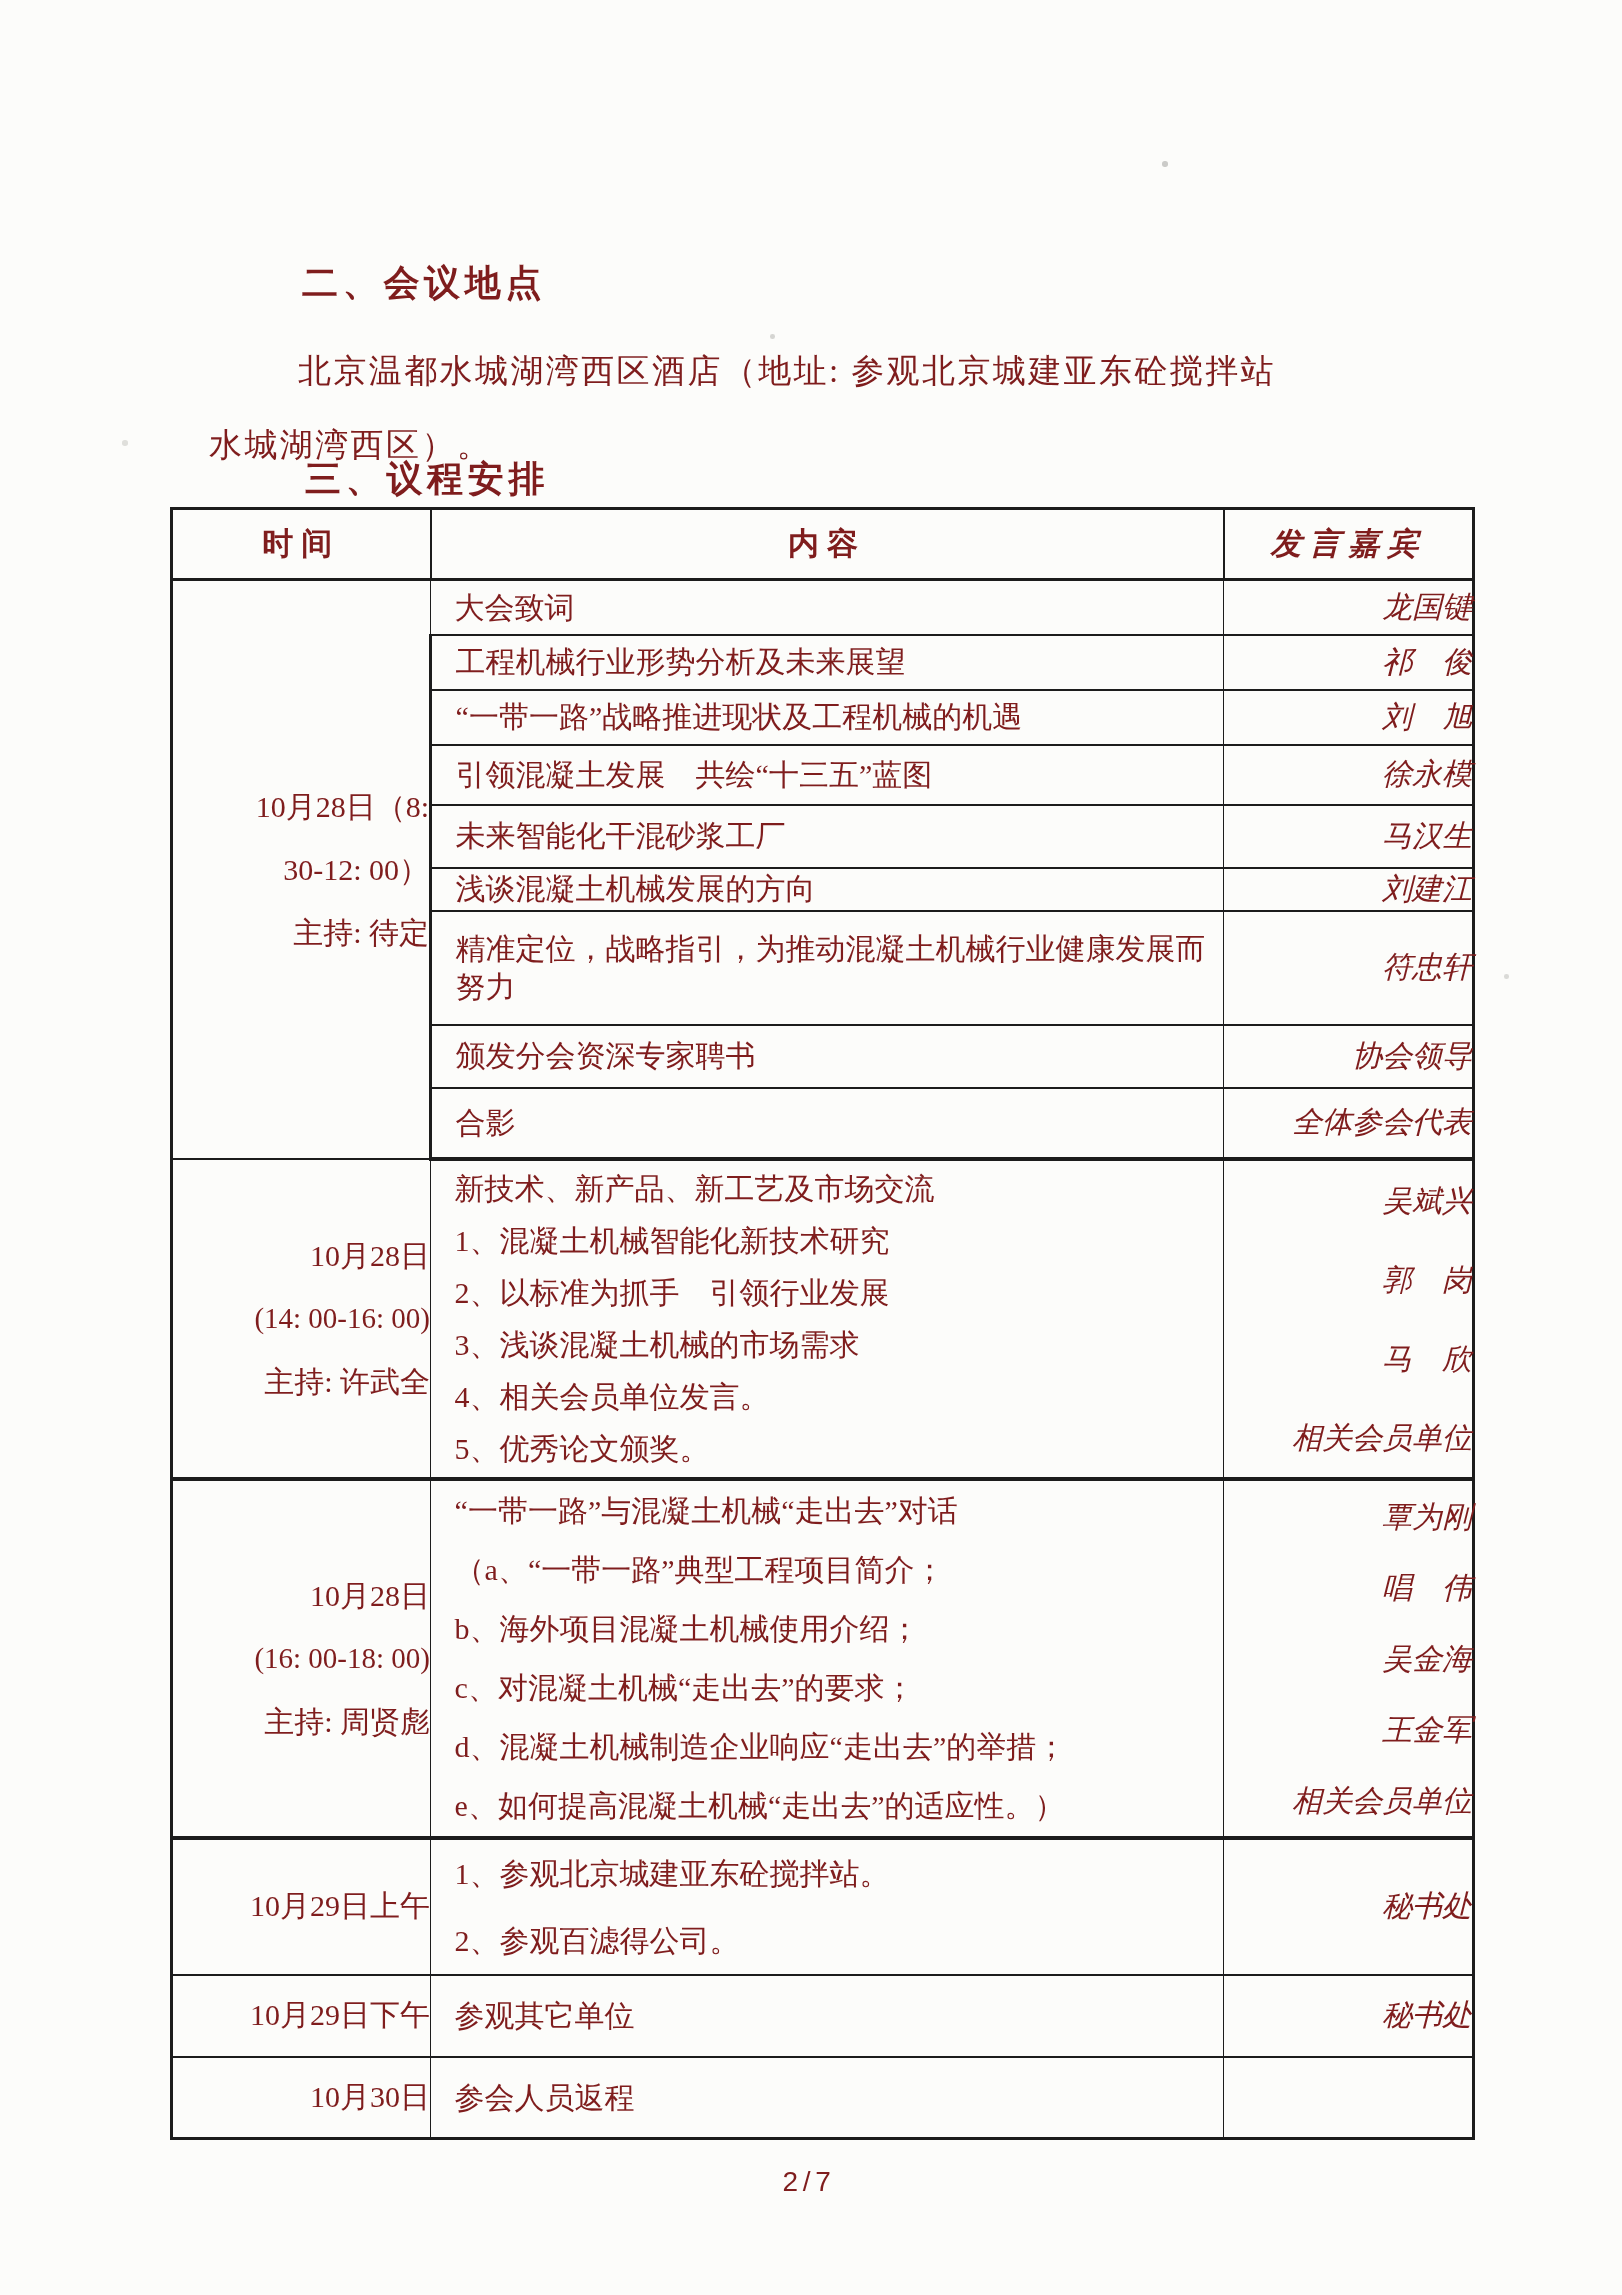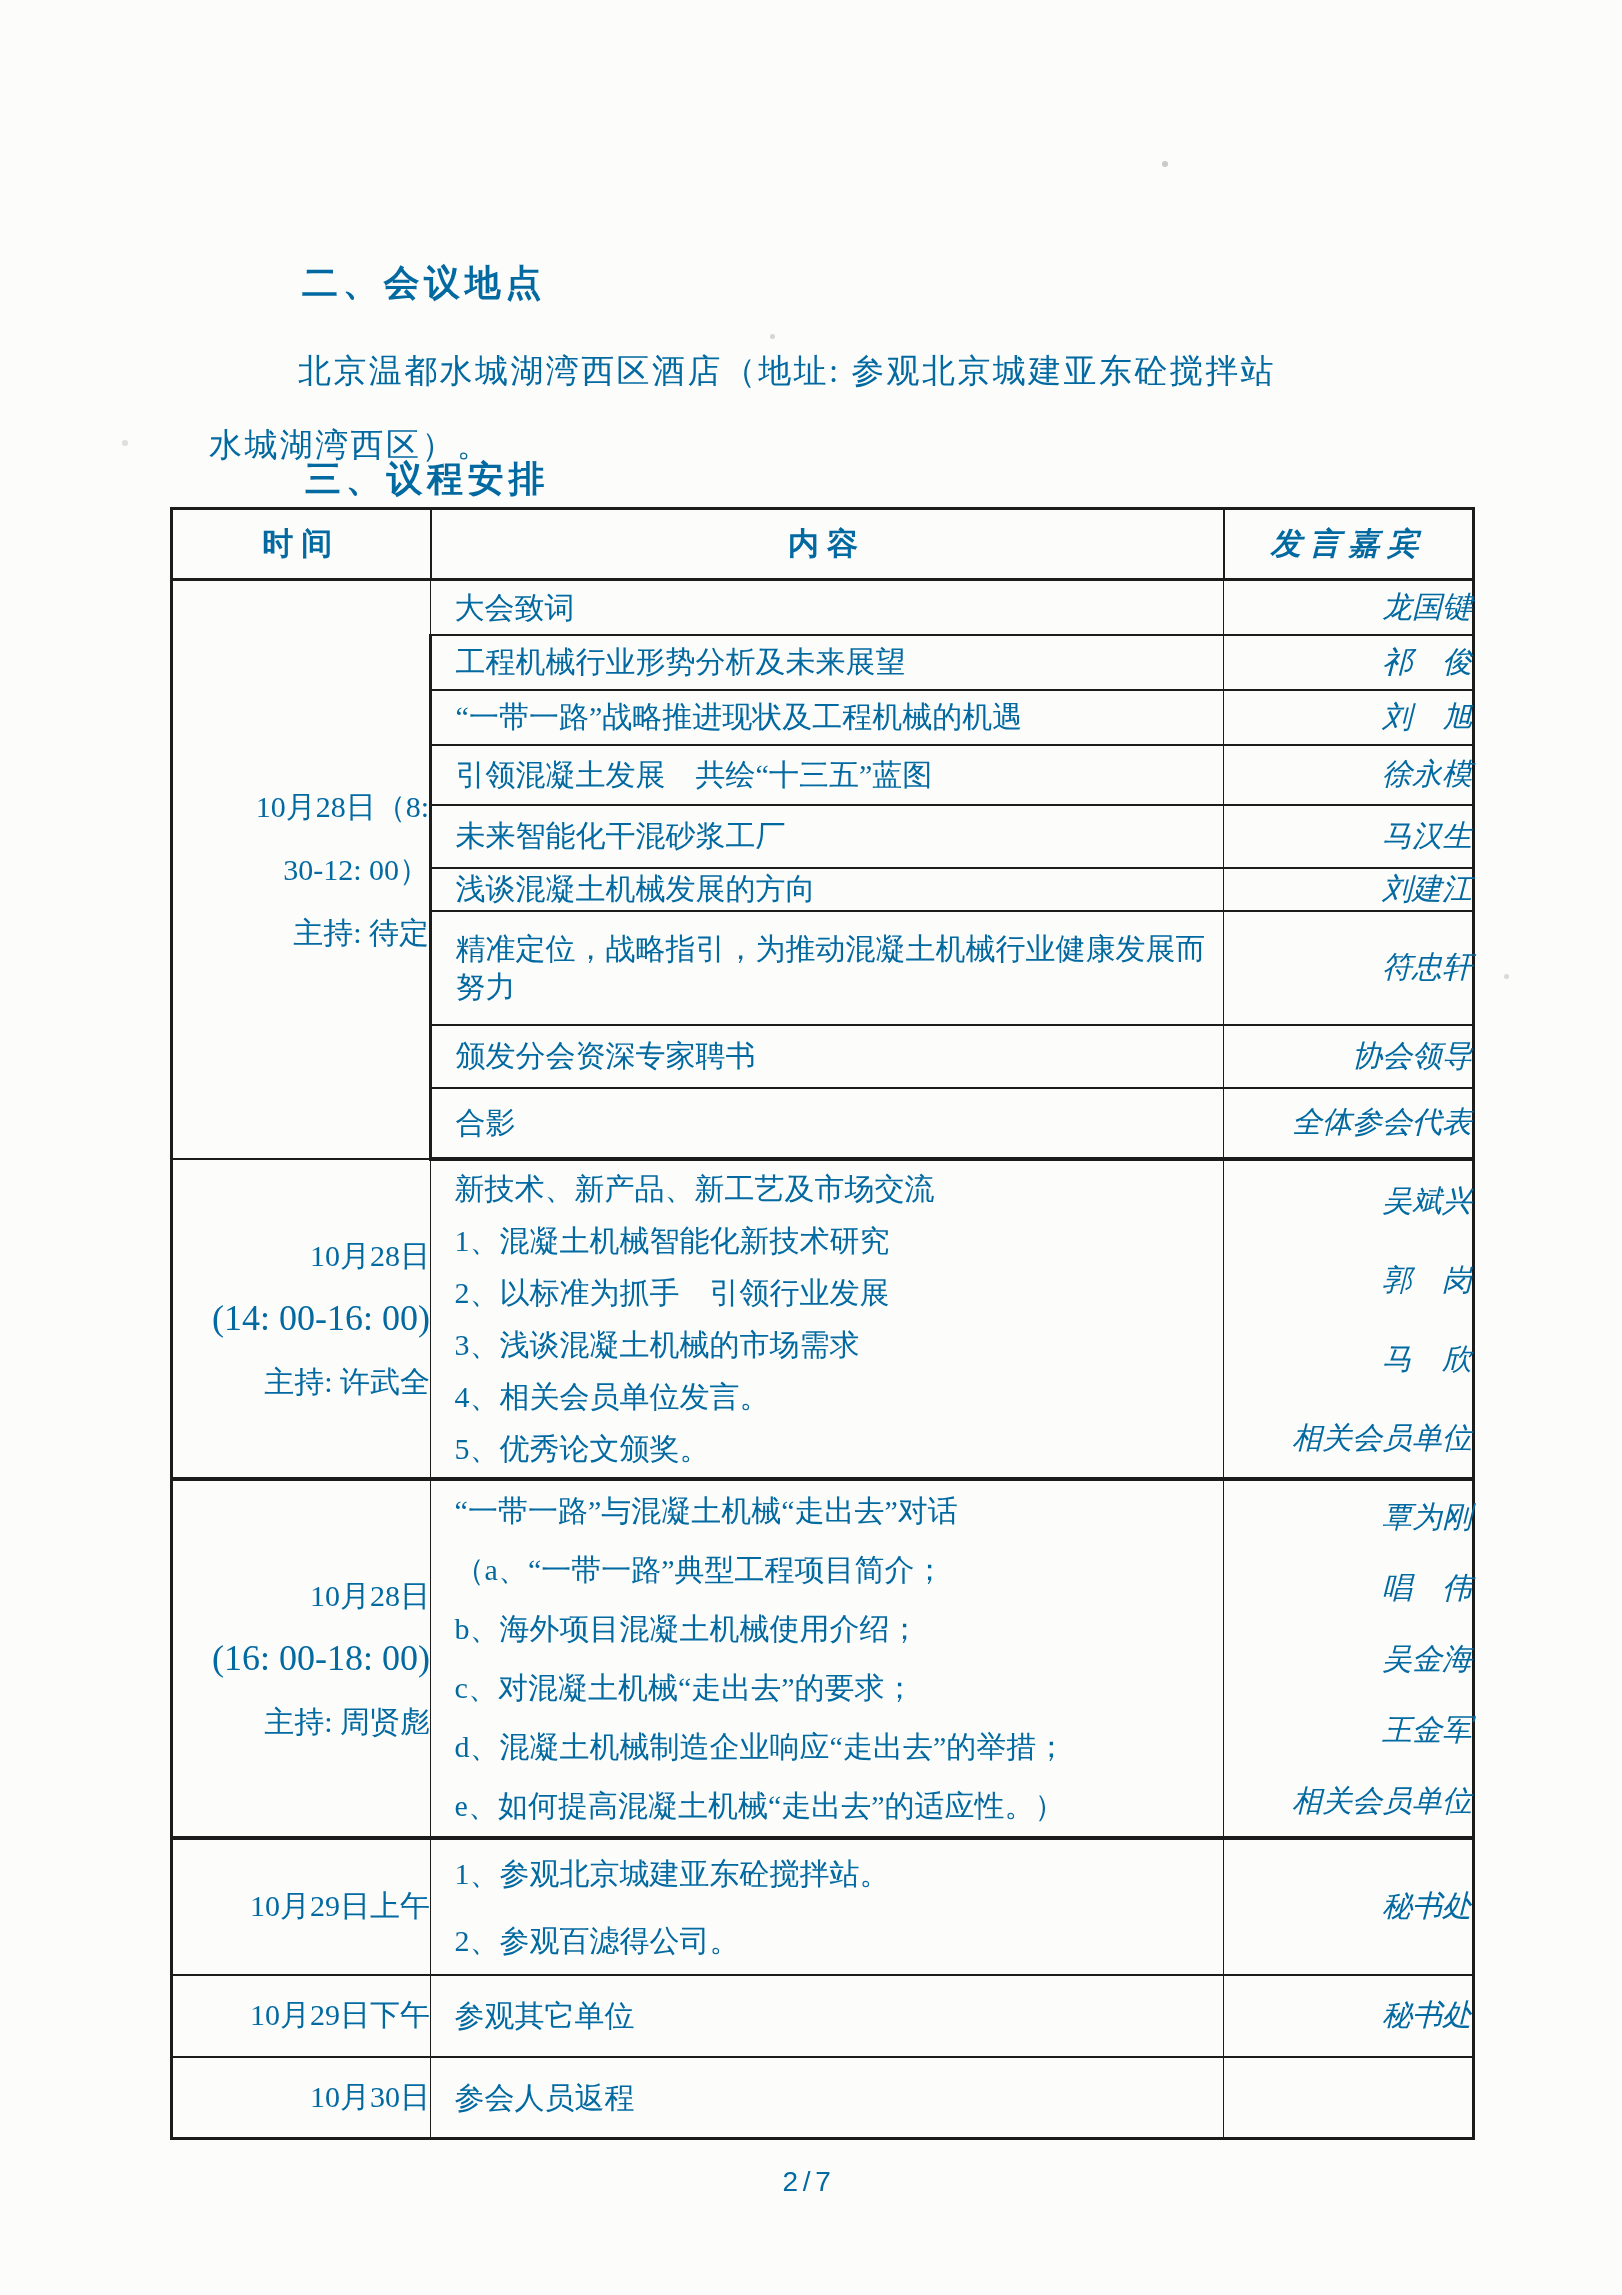--- a/index.html
+++ b/index.html
@@ -1,21 +1,21 @@
 <!DOCTYPE html>
 <html style="font-size:12.6px"><head>
 <meta charset="utf-8">
 <style>
   html,body{margin:0;padding:0;background:#e8e8e6;}
   .page{
     position:relative;
     width:1622px;height:2295px;
     margin:0 auto;
     background:#fcfcfa;
-    color:#0369a1;
+    color:#7f1d1d;
     font-family:"Liberation Serif","DejaVu Serif",serif;
     overflow:hidden;
   }
   .h1{
     position:absolute;
     font-size:36px;font-weight:700;letter-spacing:4.7px;
     white-space:nowrap;
   }
   .heading-location{left:302px;top:259px;}
   .heading-agenda{left:305px;top:455px;}
@@ -47,21 +47,21 @@
     font-weight:700;font-size:31px;letter-spacing:7.9px;
     height:68px;text-align:center;
   }
   .agenda th:first-child,.agenda td:first-child{border-left-width:3.1px;}
   .agenda th:last-child,.agenda td:last-child{border-right-width:3.1px;font-style:italic;}
   tr.thick>td{border-bottom-width:4.7px;margin-top:41px;}
   tr.lastrow>td{border-bottom-width:3.1px;}
   td.content{text-align:left;padding-left:23.6px;line-height:1.25;}
   td.time,td.speaker{text-align:right;}
   .t-lines div{line-height:63px;white-space:nowrap;}
-  .t-small{font-size:36px;}
+  .t-small{font-size:29px;}
   .h70{height:55px;} .h77{height:60px;} .h80{height:63px;} .h75{height:42px;}
   .h145{height:114px;} .h90{height:71px;} .h400{height:314px;}
   .h450{height:353px;} .h170{height:134px;} .h100{height:82px;}
   .ml-content div{line-height:52px;white-space:nowrap;}
   .ml-content3 div{line-height:59px;white-space:nowrap;}
   .ml-content4 div{line-height:67px;white-space:nowrap;}
   .sp-lines2 div{line-height:79px;white-space:nowrap;}
   .sp-lines3 div{line-height:71px;white-space:nowrap;}
   .page-number{
     position:absolute;left:0;right:4px;top:2166px;

